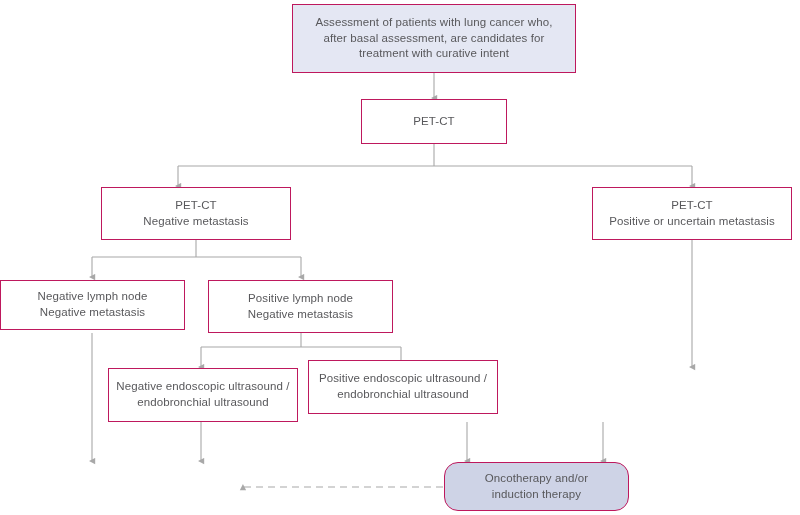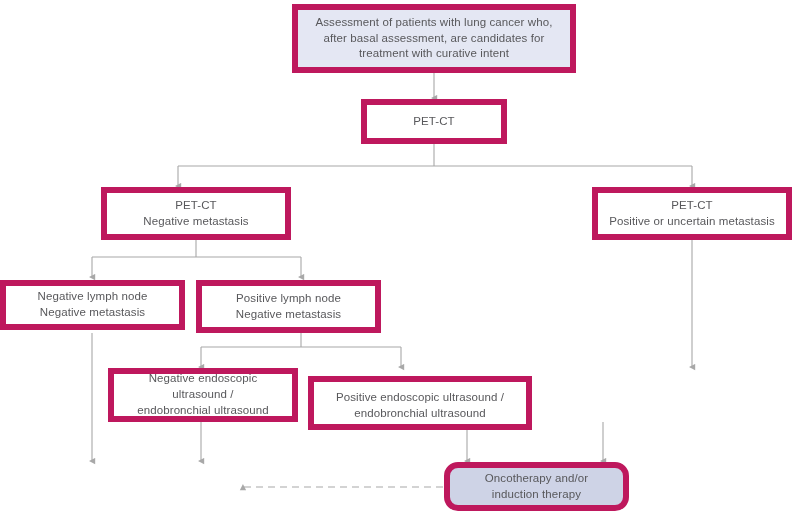--- a/index.html
+++ b/index.html
@@ -19,21 +19,21 @@
     position: absolute;
     left: 0;
     top: 0;
     width: 800px;
     height: 515px;
     pointer-events: none;
   }
   .node {
     position: absolute;
     box-sizing: border-box;
-    border: 6px solid #be185d;
+    border: 1px solid #be185d;
     background: #ffffff;
     color: #58585b;
     display: flex;
     align-items: center;
     justify-content: center;
     text-align: center;
     font-size: 11.5px;
     line-height: 1.38;
     letter-spacing: 0.1px;
     padding: 2px 6px;
@@ -115,31 +115,31 @@
   <div class="node" style="left:592px; top:187px; width:200px; height:53px;">
     <span class="node-label">PET-CT
 Positive or uncertain metastasis</span>
   </div>
 
   <div class="node" style="left:0px; top:280px; width:185px; height:50px;">
     <span class="node-label">Negative lymph node
 Negative metastasis</span>
   </div>
 
-  <div class="node" style="left:196px; top:280px; width:185px; height:53px;">
+  <div class="node" style="left:208px; top:280px; width:185px; height:53px;">
     <span class="node-label">Positive lymph node
 Negative metastasis</span>
   </div>
 
   <div class="node" style="left:108px; top:368px; width:190px; height:54px;">
     <span class="node-label">Negative endoscopic ultrasound /
 endobronchial ultrasound</span>
   </div>
 
-  <div class="node" style="left:308px; top:376px; width:224px; height:54px;align-items:flex-end;">
+  <div class="node" style="left:308px; top:360px; width:190px; height:54px;">
     <span class="node-label">Positive endoscopic ultrasound /
 endobronchial ultrasound</span>
   </div>
 
 
 
   <div class="node shaded-strong" style="left:444px; top:462px; width:185px; height:49px;border-radius:14px;">
     <span class="node-label">Oncotherapy and/or
 induction therapy</span>
   </div>

